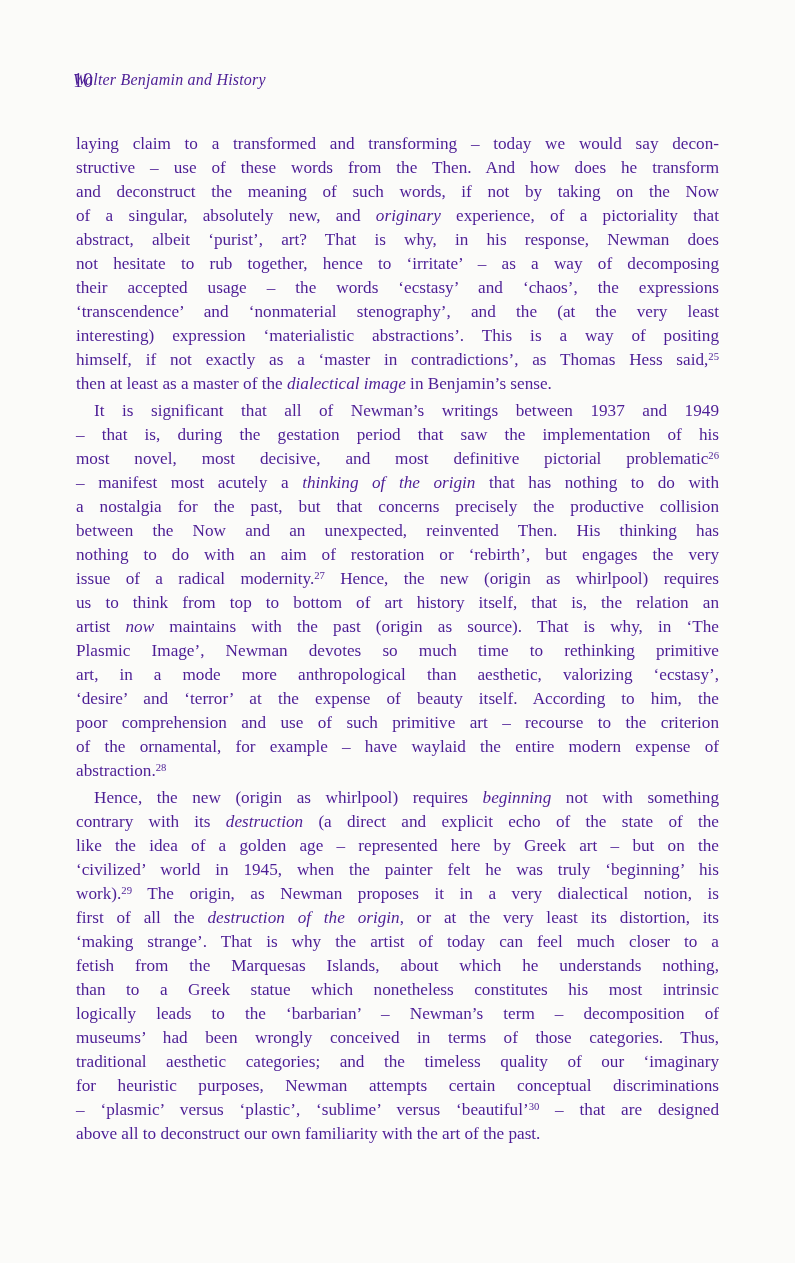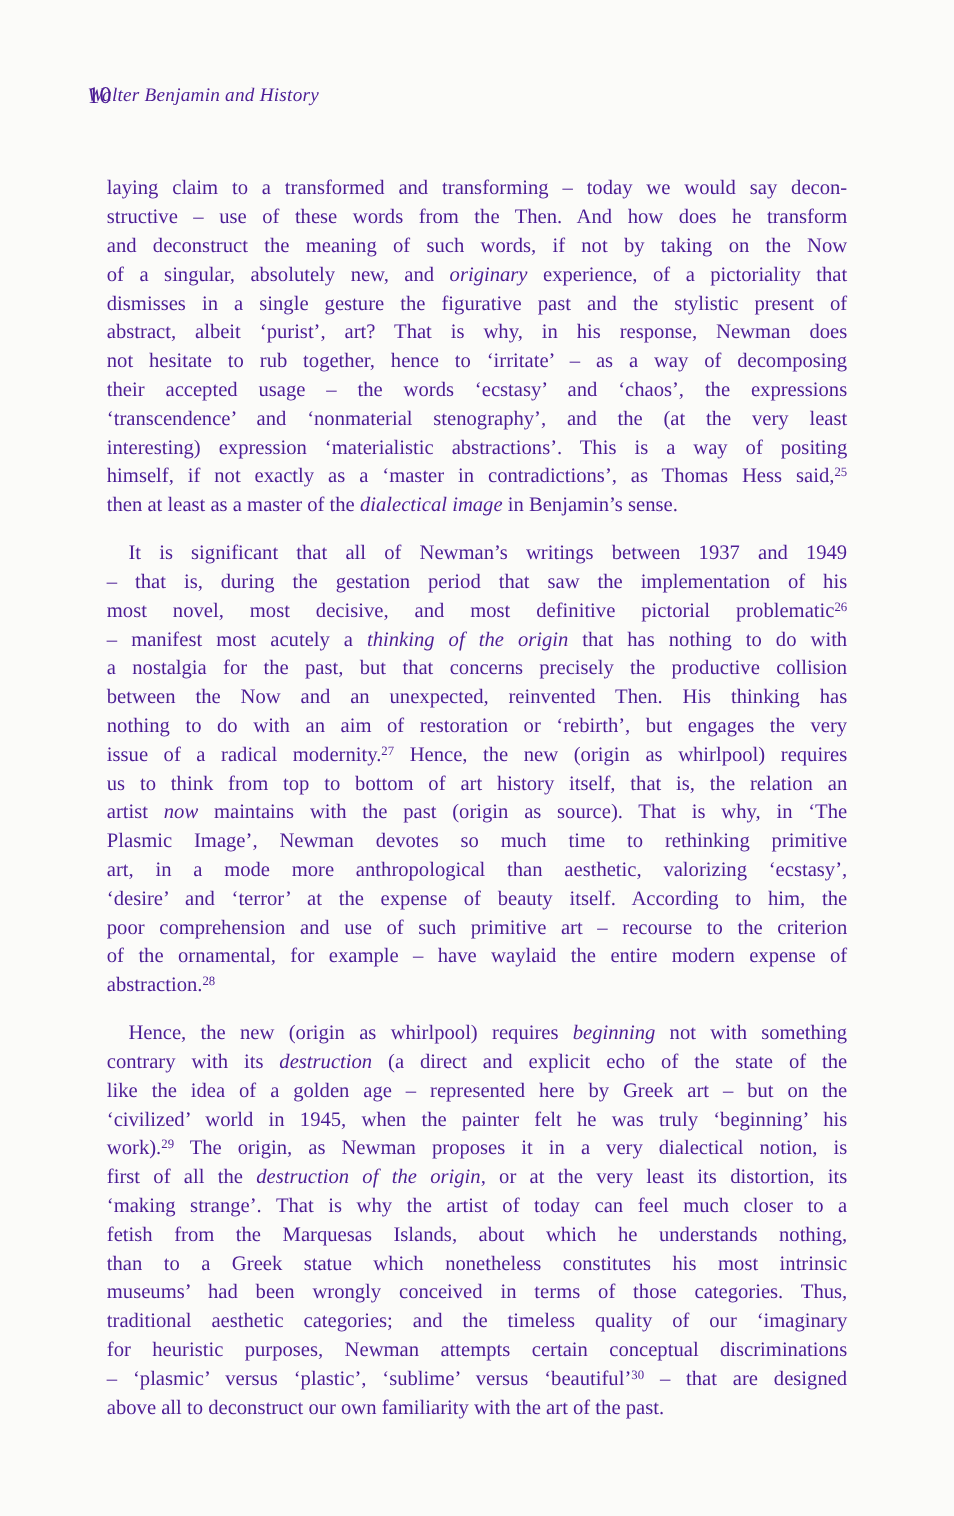--- a/index.html
+++ b/index.html
@@ -27,21 +27,21 @@
     font-style: italic;
     font-size: 16px; line-height: 26px;
     letter-spacing: 0.2px;
   }
   .body {
     position: absolute;
     top: 129px; left: 73px;
     width: 649px;
     font-size: 17.2px;
   }
-  .paragraph { margin: 16px; padding: 0; }
+  .paragraph { margin: 3px; padding: 0; }
   .line {
     height: 24px;
     line-height: 24px;
     text-align: justify;
     text-align-last: justify;
     overflow: visible;
   }
   .line.last { text-align-last: left; }
   .line.indent { padding-left: 18px; }
   .it { font-style: italic; }
@@ -60,21 +60,20 @@
   <div class="header">
     <span class="pagenum">10</span>
     <div class="runtitle">Walter Benjamin and History</div>
   </div>
   <main class="body">
       <div class="paragraph">
         <div class="line"><span>laying claim to a transformed and transforming – today we would say decon-</span></div>
         <div class="line"><span>structive – use of these words from the Then. And how does he transform</span></div>
         <div class="line"><span>and deconstruct the meaning of such words, if not by taking on the Now</span></div>
         <div class="line"><span>of a singular, absolutely new, and </span><span class="it">originary</span><span> experience, of a pictoriality that</span></div>
-        <div class="line"><span>dismisses in a single gesture the figurative past and the stylistic present of</span></div>
         <div class="line"><span>abstract, albeit ‘purist’, art? That is why, in his response, Newman does</span></div>
         <div class="line"><span>not hesitate to rub together, hence to ‘irritate’ – as a way of decomposing</span></div>
         <div class="line"><span>their accepted usage – the words ‘ecstasy’ and ‘chaos’, the expressions</span></div>
         <div class="line"><span>‘transcendence’ and ‘nonmaterial stenography’, and the (at the very least</span></div>
         <div class="line"><span>interesting) expression ‘materialistic abstractions’. This is a way of positing</span></div>
         <div class="line"><span>himself, if not exactly as a ‘master in contradictions’, as Thomas Hess said,</span><sup class="fn">25</sup></div>
         <div class="line last"><span>then at least as a master of the </span><span class="it">dialectical image</span><span> in Benjamin’s sense.</span></div>
       </div>
       <div class="paragraph">
         <div class="line indent"><span>It is significant that all of Newman’s writings between 1937 and 1949</span></div>
@@ -97,20 +96,21 @@
       <div class="paragraph">
         <div class="line indent"><span>Hence, the new (origin as whirlpool) requires </span><span class="it">beginning</span><span> not with something</span></div>
         <div class="line"><span>contrary with its </span><span class="it">destruction</span><span> (a direct and explicit echo of the state of the</span></div>
         <div class="line"><span>like the idea of a golden age – represented here by Greek art – but on the</span></div>
         <div class="line"><span>‘civilized’ world in 1945, when the painter felt he was truly ‘beginning’ his</span></div>
         <div class="line"><span>work).</span><sup class="fn">29</sup><span> The origin, as Newman proposes it in a very dialectical notion, is</span></div>
         <div class="line"><span>first of all the </span><span class="it">destruction of the origin</span><span>, or at the very least its distortion, its</span></div>
         <div class="line"><span>‘making strange’. That is why the artist of today can feel much closer to a</span></div>
         <div class="line"><span>fetish from the Marquesas Islands, about which he understands nothing,</span></div>
         <div class="line"><span>than to a Greek statue which nonetheless constitutes his most intrinsic</span></div>
+        <div class="line"><span>logically leads to the ‘barbarian’ – Newman’s term – decomposition of</span></div>
         <div class="line"><span>museums’ had been wrongly conceived in terms of those categories. Thus,</span></div>
         <div class="line"><span>traditional aesthetic categories; and the timeless quality of our ‘imaginary</span></div>
         <div class="line"><span>for heuristic purposes, Newman attempts certain conceptual discriminations</span></div>
         <div class="line"><span>– ‘plasmic’ versus ‘plastic’, ‘sublime’ versus ‘beautiful’</span><sup class="fn">30</sup><span> – that are designed</span></div>
         <div class="line last"><span>above all to deconstruct our own familiarity with the art of the past.</span></div>
       </div>
     </main>
 </div>
 
 </body></html>

